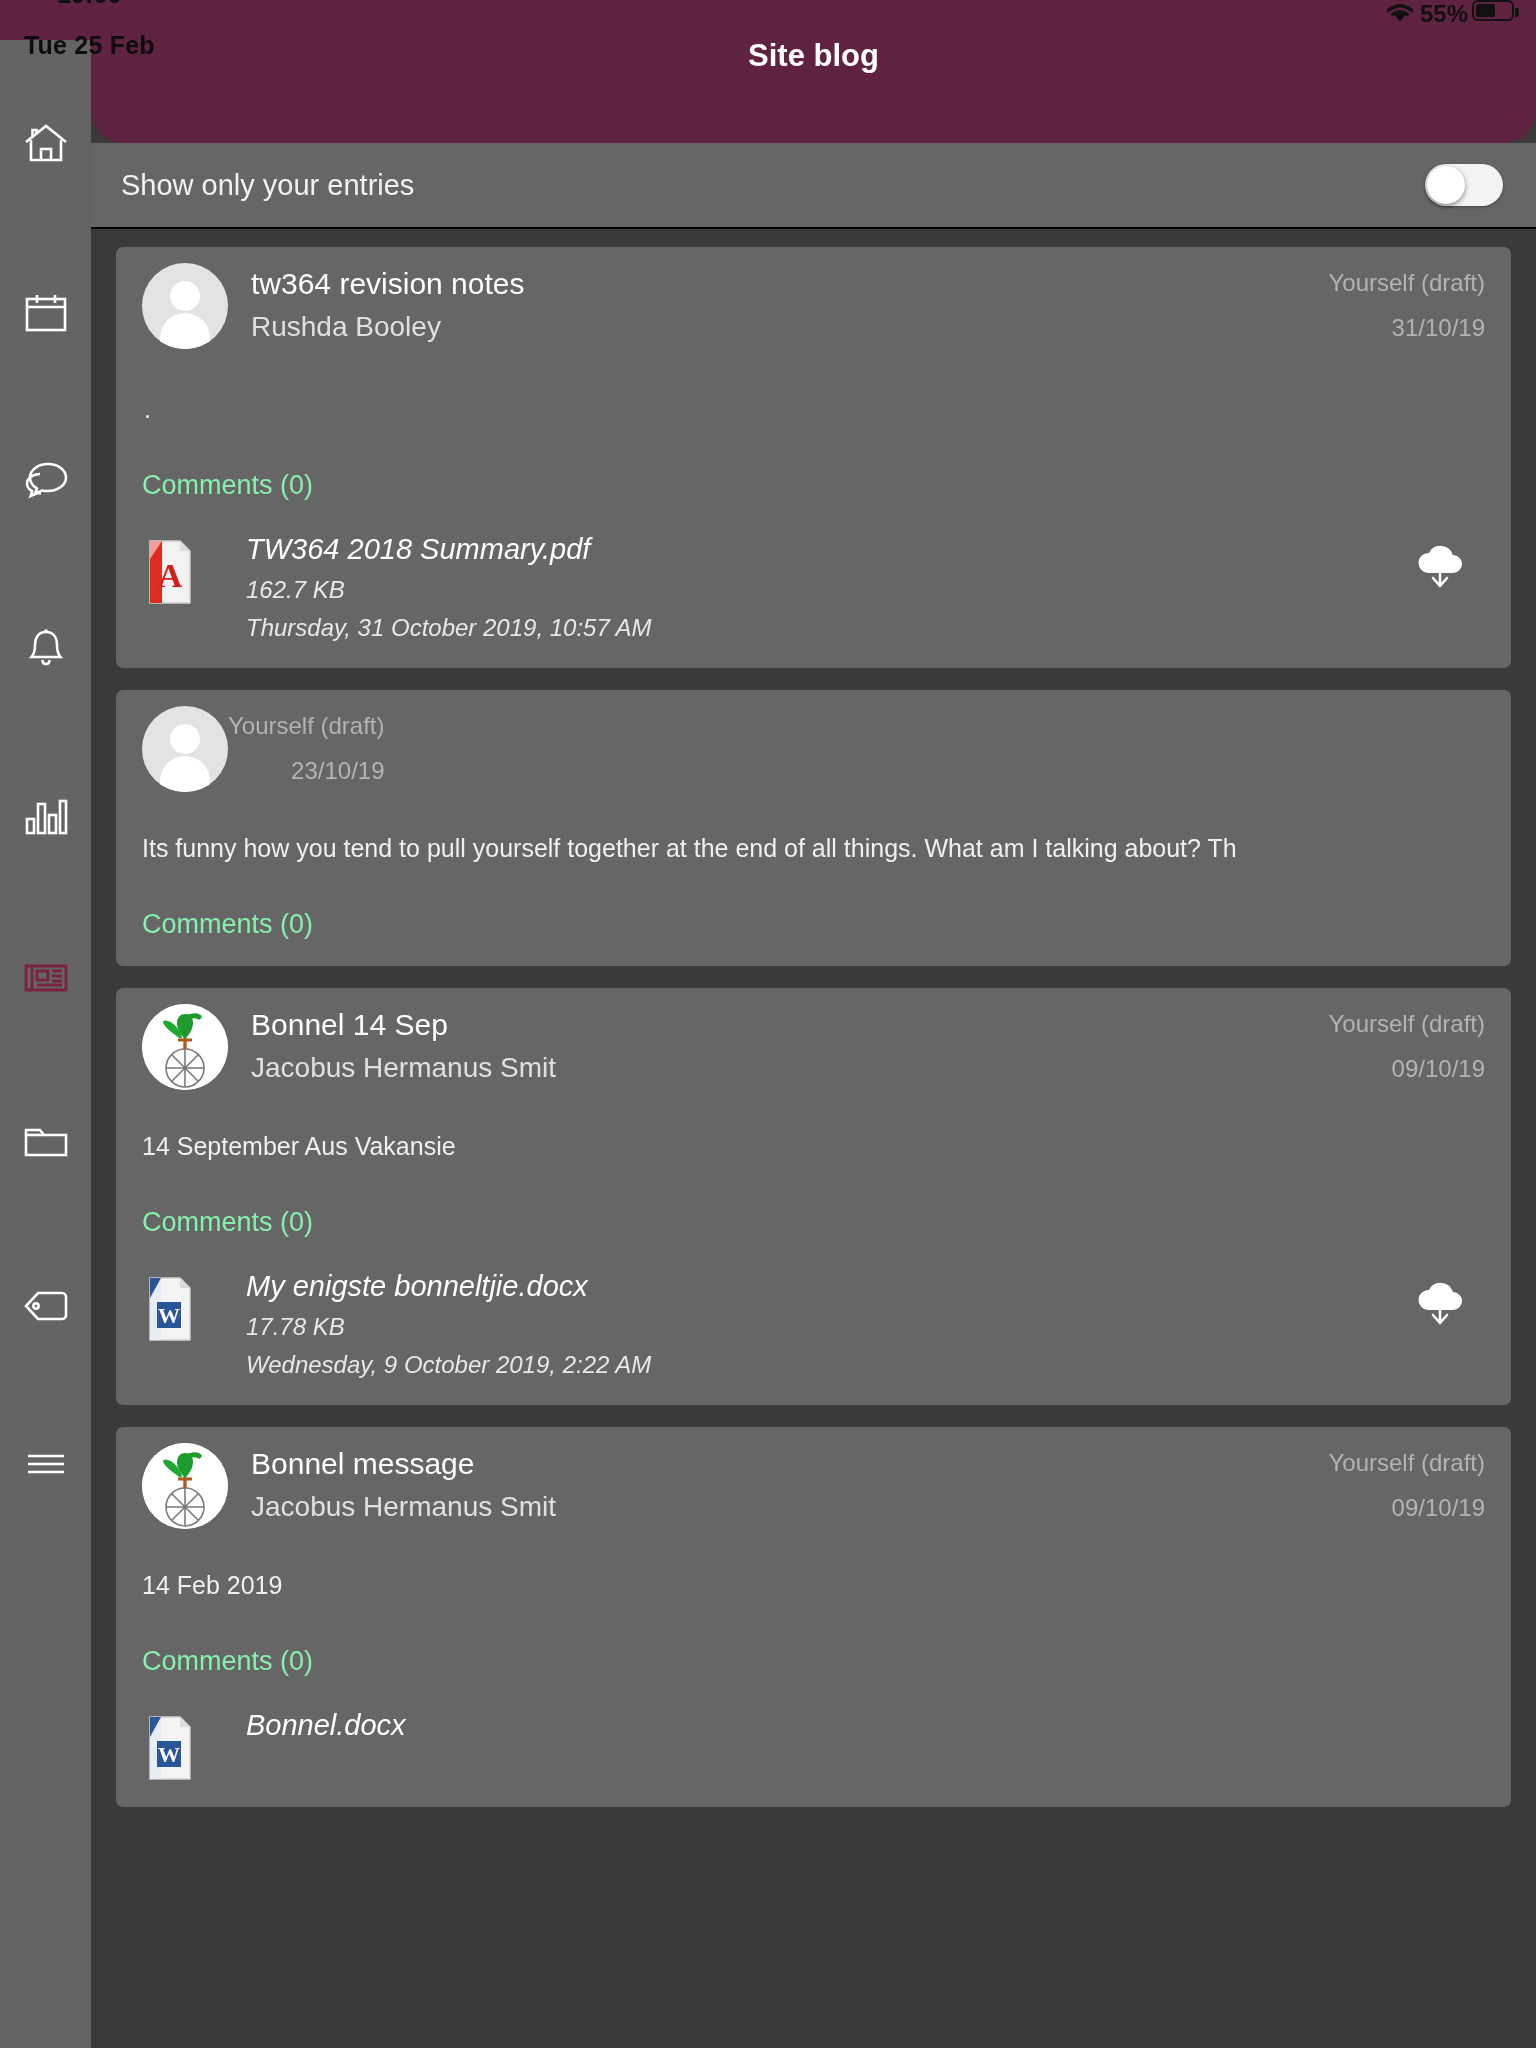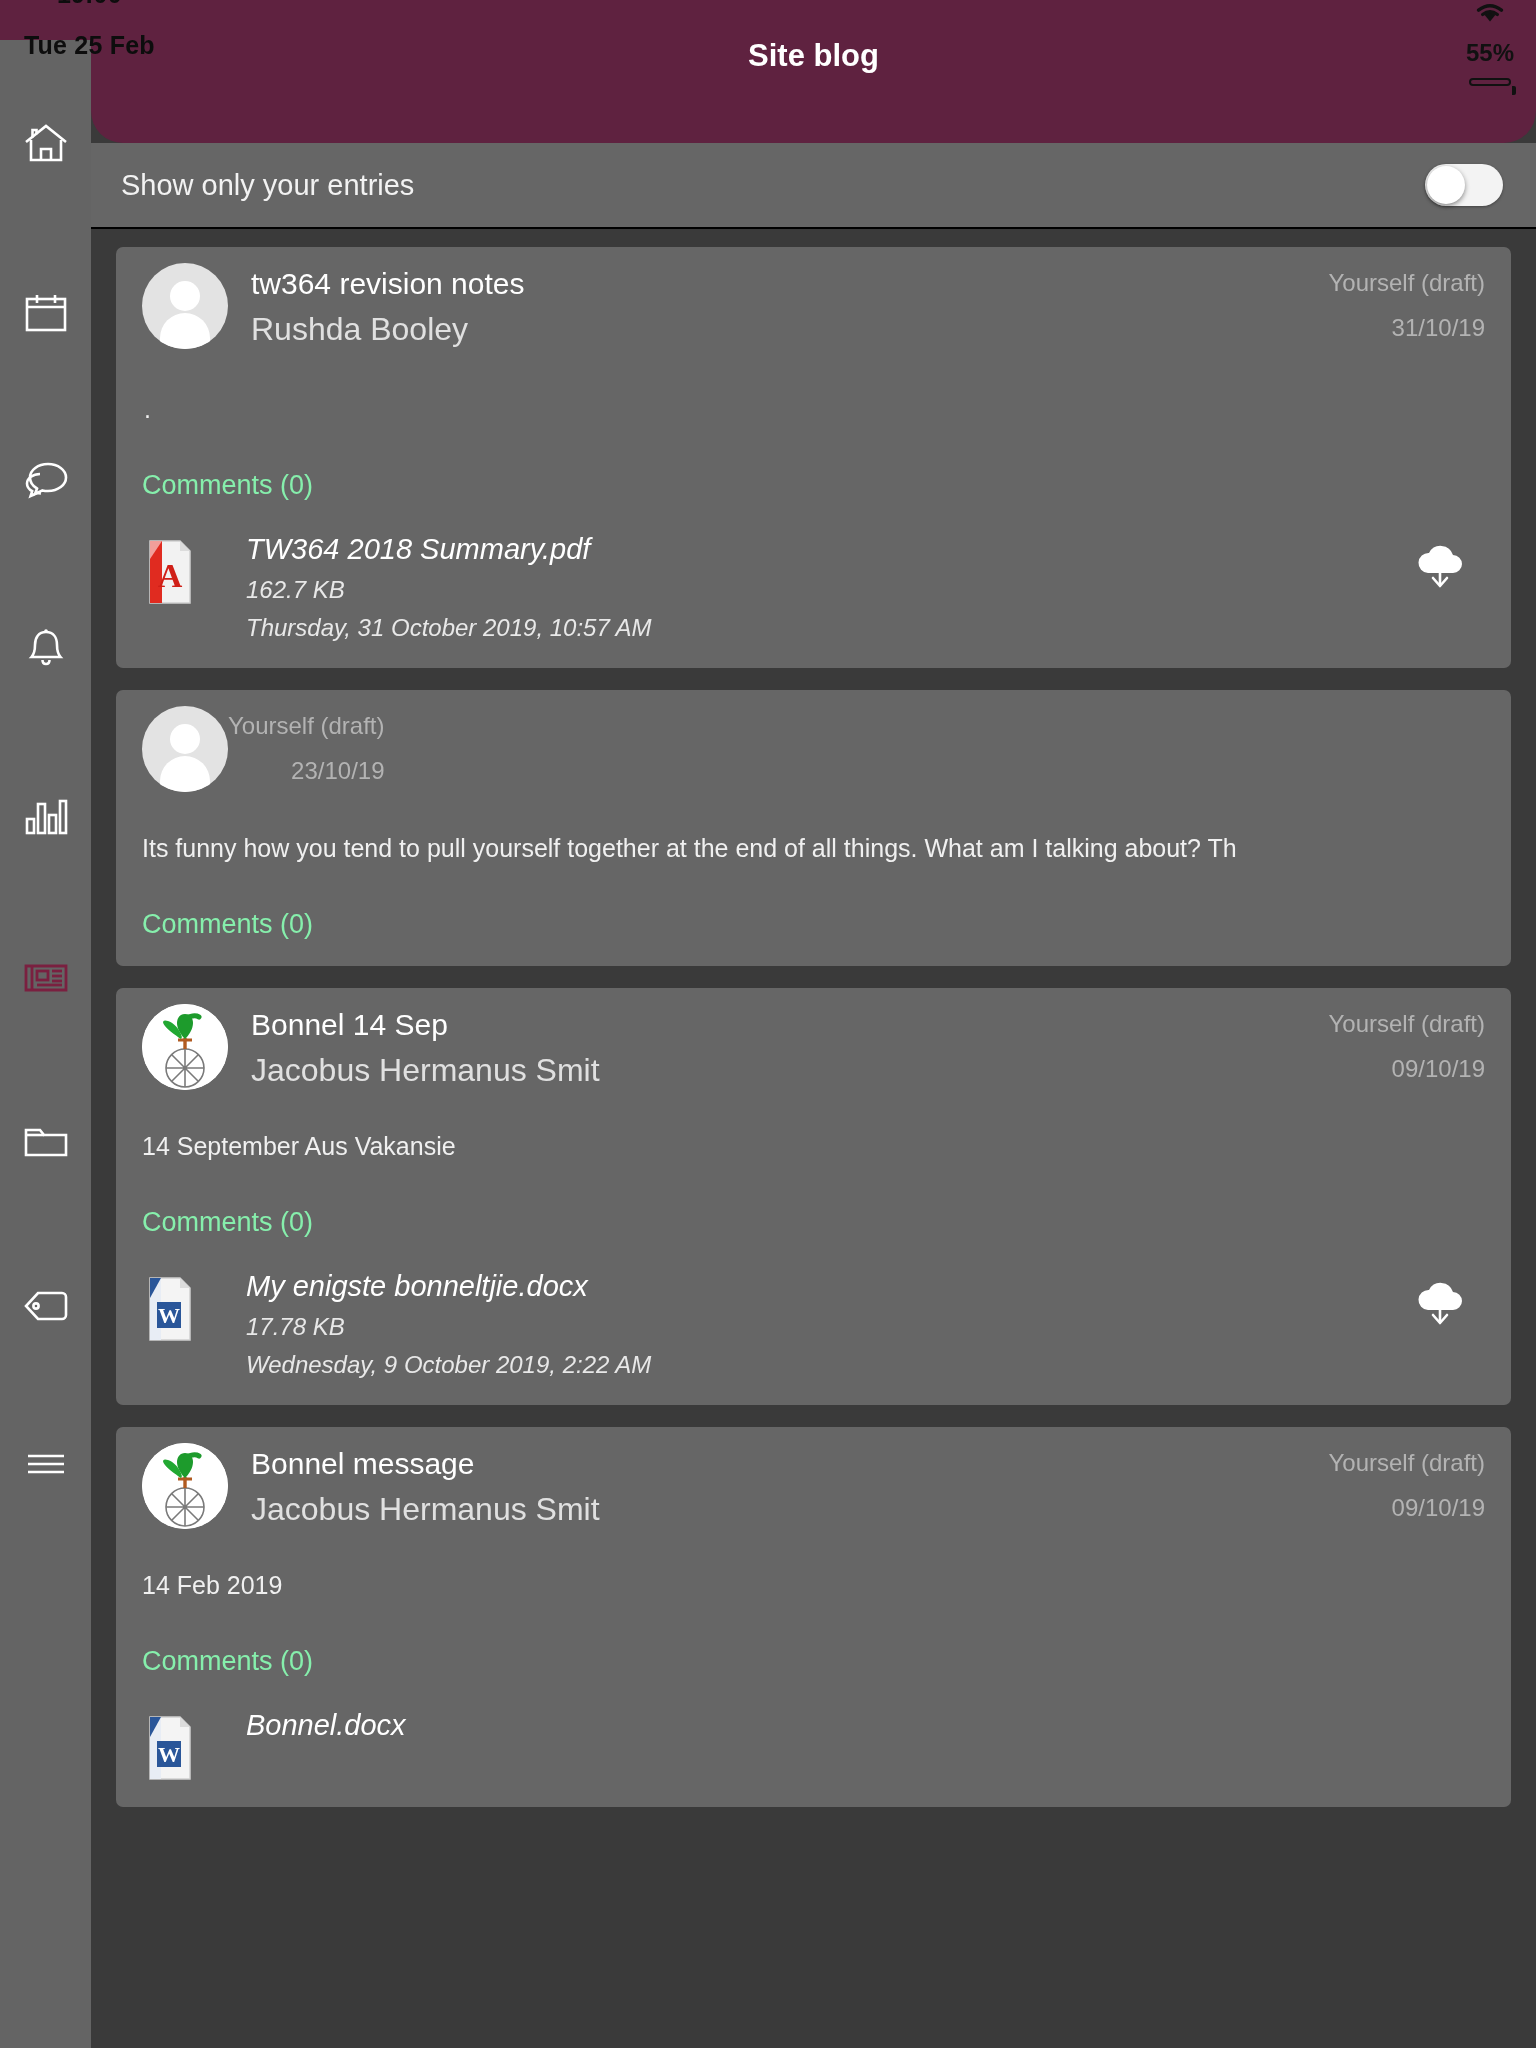--- a/index.html
+++ b/index.html
@@ -16,21 +16,21 @@
     position:absolute; top:0; left:0; width:1536px; height:40px;
     background:#5f2240; z-index:40;
     display:flex; align-items:center;
   }
   .sb-left { display:flex; align-items:center; gap:22px; margin-left:24px;flex-direction:column; }
   .sb-time, .sb-date {
     color:#0d0d0d; font-size:25px; font-weight:bold; letter-spacing:.2px;
   }
   .sb-right {
     position:absolute; right:22px; top:0; height:40px;
-    display:flex; align-items:center; gap:11px;flex-direction:column;
+    display:flex; gap:4px;
   }
   .sb-pct { color:#111; font-size:24px; font-weight:bold; }
   .batt {
     width:42px; height:21px; border:2.5px solid #111; border-radius:6px;
     position:relative; display:flex; align-items:center; padding:2px;
   }
   .batt::after {
     content:""; position:absolute; right:-7px; top:6px;
     width:4px; height:9px; background:#111; border-radius:0 2px 2px 0;
   }
@@ -102,21 +102,21 @@
     width:50px; height:46px; border-radius:25px 25px 0 0; background:#fff;
   }
   .avatar.photo { background:#fff; }
   .avatar.photo svg { position:absolute; left:0; top:0; }
 
   .head-text { flex:1; margin-left:23px; padding-top:4px; min-width:0; }
   .post-title {
     color:#fff; font-size:30px; line-height:1.15; margin-bottom:9px;
     white-space:nowrap; overflow:hidden;
   }
-  .post-author { color:#e0e0e0; font-size:32px; }
+  .post-author { color:#e0e0e0; font-size:28px; }
   .head-meta { text-align:right; padding-top:6px; flex:0 0 auto; }
   .meta-author { color:#b3b3b3; font-size:24px; margin-bottom:17px; }
   .meta-date { color:#b3b3b3; font-size:24px; }
 
   .post-body {
     color:#f0f0f0; font-size:25px; margin-top:42px;
     white-space:nowrap; overflow:hidden; text-overflow:clip;
   }
   .post-body.dot { font-size:25px; margin-top:46px; margin-left:2px; }
   .comments { color:#86efac; font-size:27px; margin-top:46px; }

